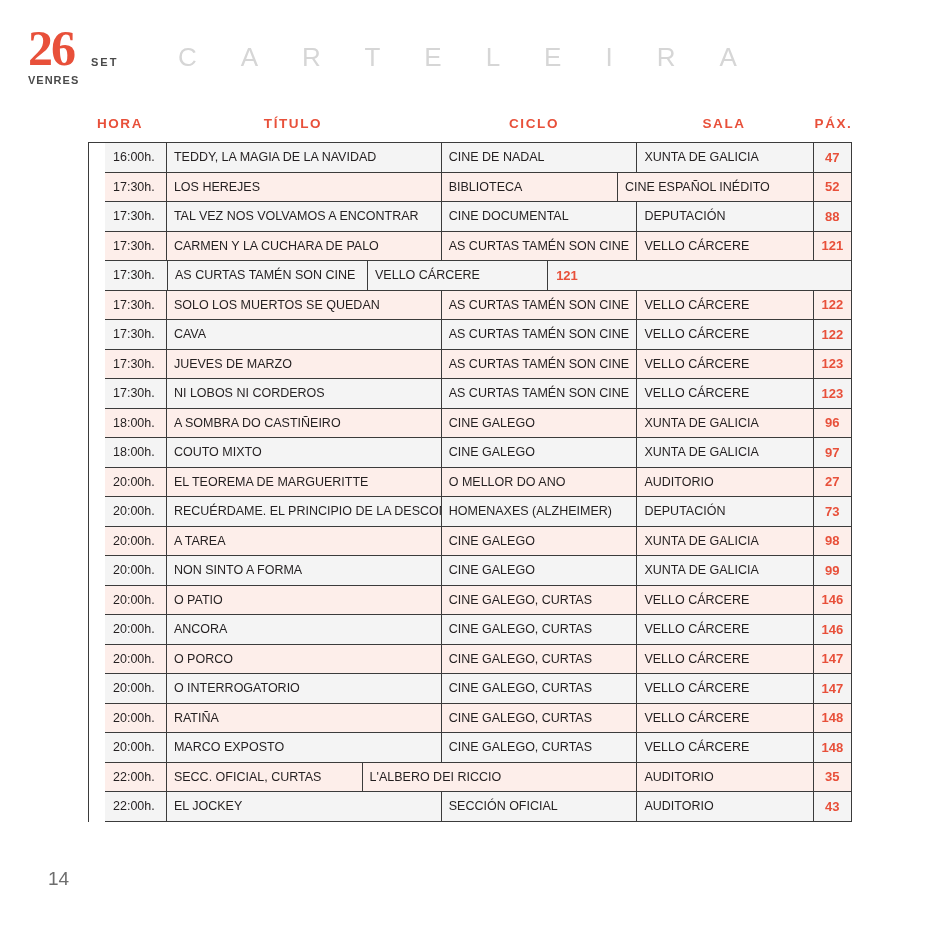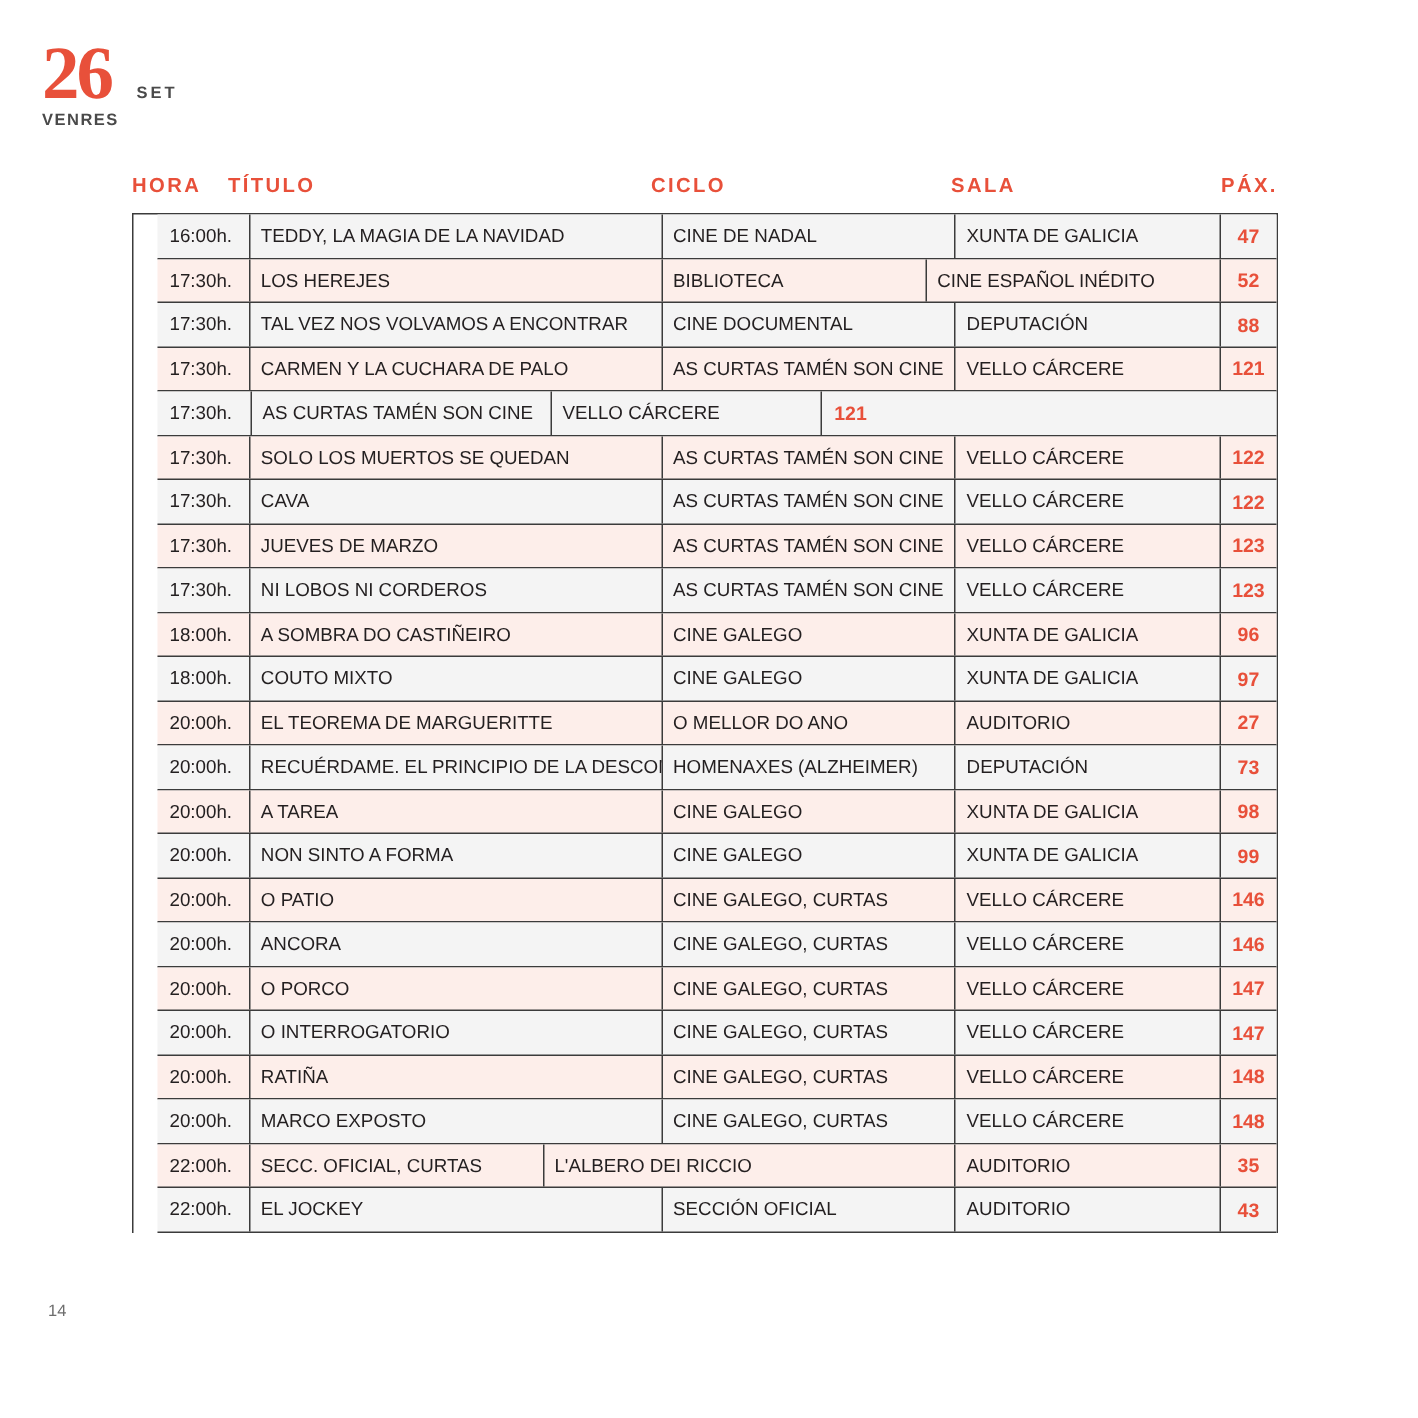--- a/index.html
+++ b/index.html
@@ -73,20 +73,21 @@
     left: 88px;
     width: 765px;
     height: 22px;
     color: #e8503a;
     font-size: 13.5px;
     font-weight: bold;
     letter-spacing: 1.6px;
   }
   .ch {
     position: absolute;
+    text-align: center;
     top: 0;
   }
   .ch-hora  { left: 0px;   width: 64px; }
   .ch-titulo{ left: 64px;  width: 282px; }
   .ch-ciclo { left: 346px; width: 200px; }
   .ch-sala  { left: 546px; width: 180px; }
   .ch-pax   { left: 726px; width: 39px; }
 
   
   .table {
@@ -140,35 +141,36 @@
     width: 38px;
     justify-content: center;
     color: #e8503a;
     font-weight: bold;
     font-size: 13px;
   }
 
   
   .page-number {
     position: absolute;
-    left: 32px;
+    left: 48px;
     top: 868px;
-    font-size: 11px;
+    font-size: 19px;
     color: #6d6d6d;
   }
 </style>
 </head>
 <body>
 
 <div class="header">
   <div class="date-block">
     <div class="date-num">26</div>
     <div class="date-day">VENRES</div>
   </div>
   <div class="date-month">SET</div>
+  <div class="carteleira">CARTELEIRA</div>
 </div>
 
 <div class="col-headers">
   <div class="ch ch-hora">HORA</div>
   <div class="ch ch-titulo">TÍTULO</div>
   <div class="ch ch-ciclo">CICLO</div>
   <div class="ch ch-sala">SALA</div>
   <div class="ch ch-pax">PÁX.</div>
 </div>
 

